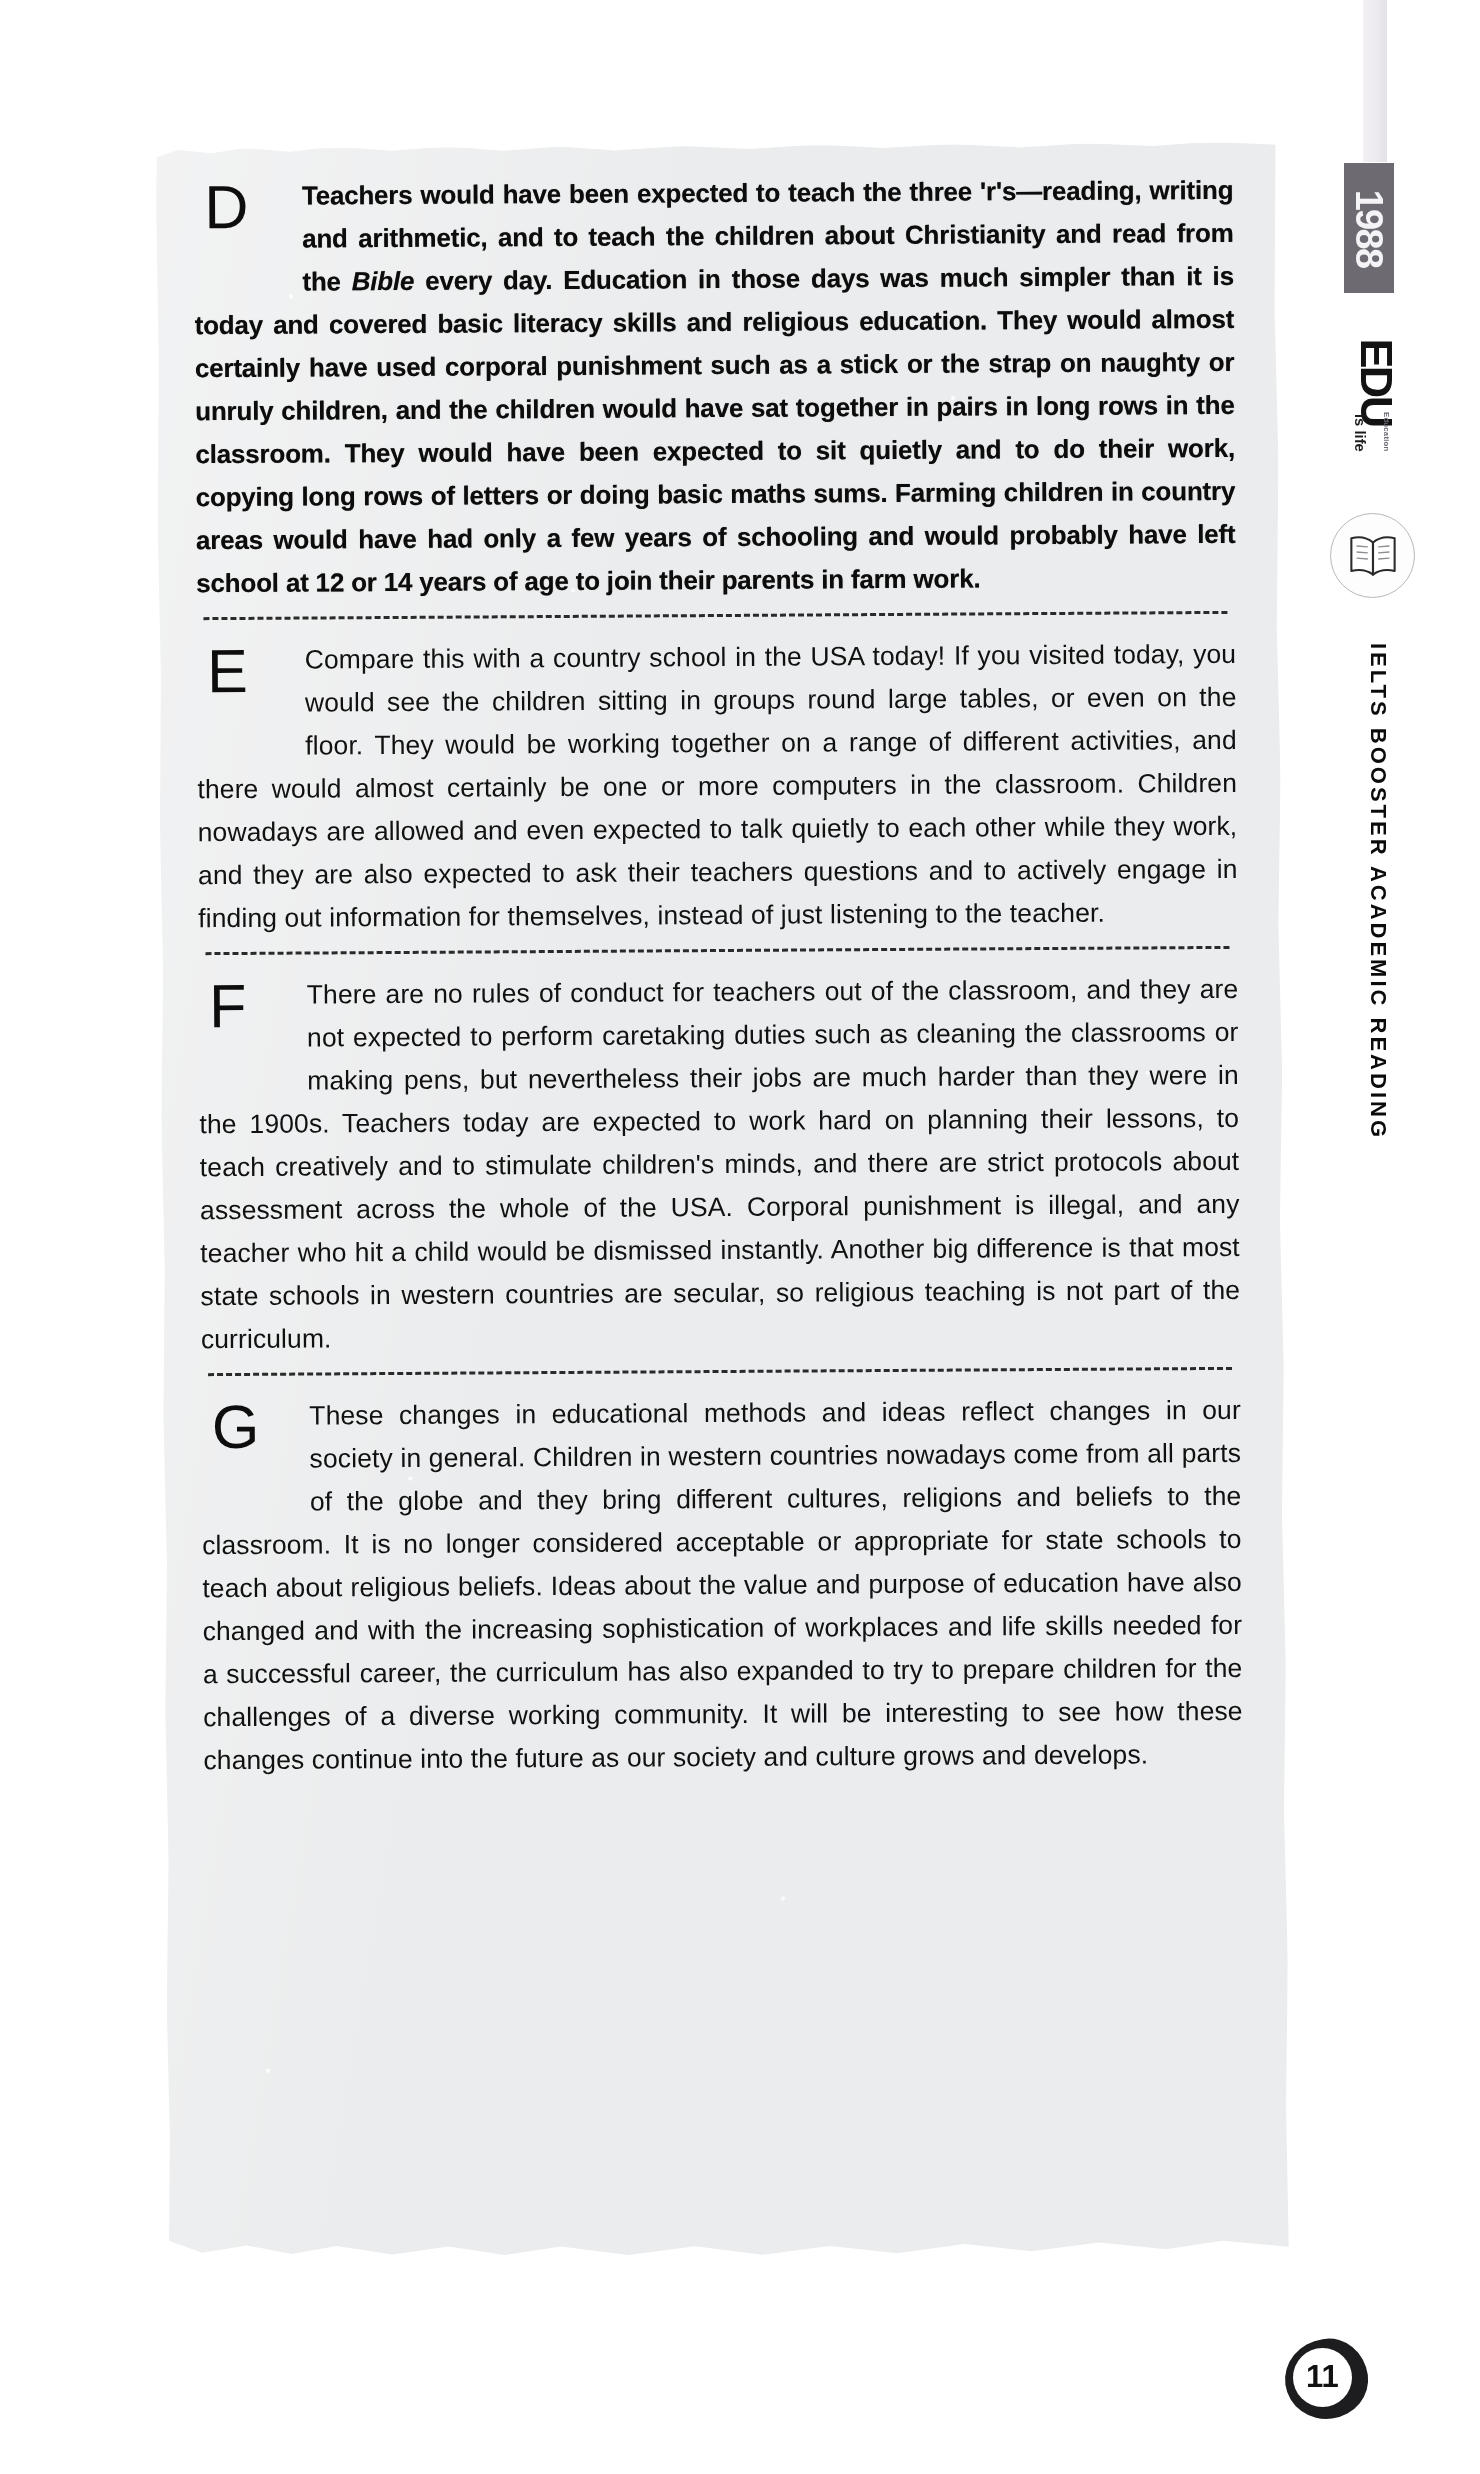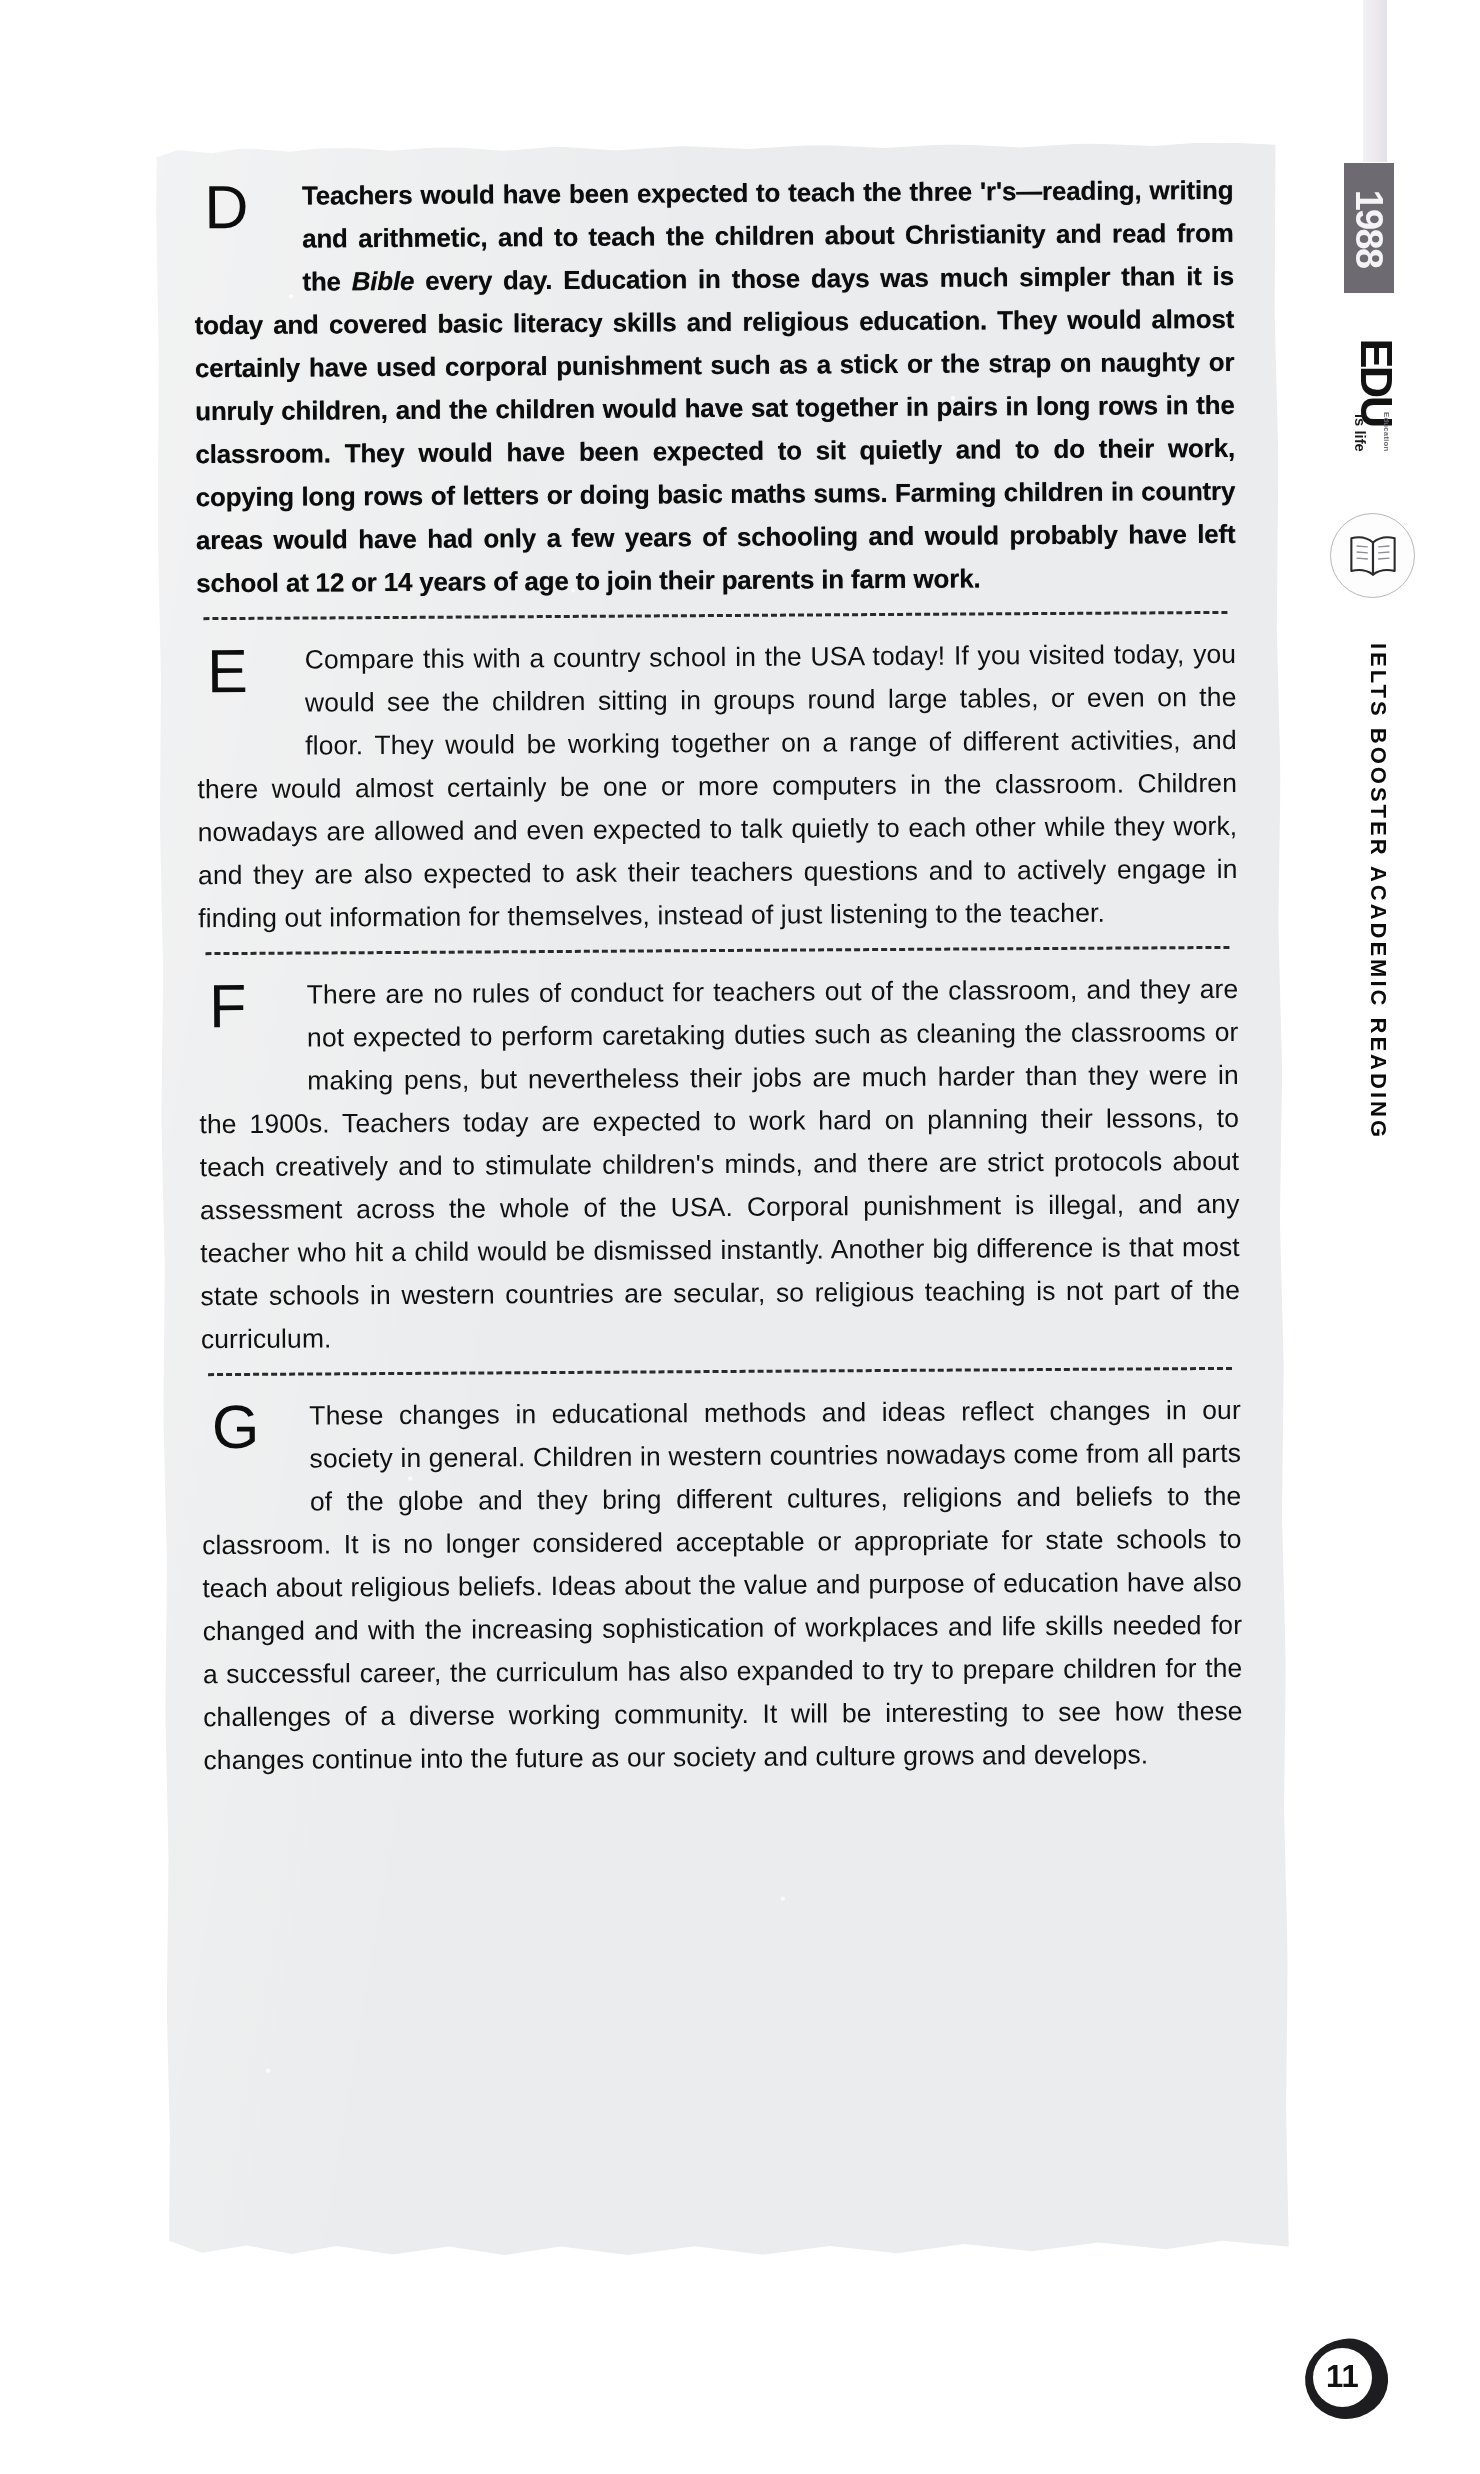--- a/index.html
+++ b/index.html
@@ -260,21 +260,21 @@
     letter-spacing: 3px;
     writing-mode: vertical-rl;
     text-orientation: mixed;
     white-space: nowrap;
     font-family: "Liberation Sans", sans-serif;
   }
 
   
   .page-badge {
     position: absolute;
-    right: 93px;
+    right: 113px;
     bottom: 56px;
     width: 83px;
     height: 80px;
     text-align: center;
   }
   .page-badge .blob {
     position: absolute;
     inset: 0;
     background: #1d1d1f;
     border-radius: 52% 46% 50% 50% / 50% 52% 48% 50%;

